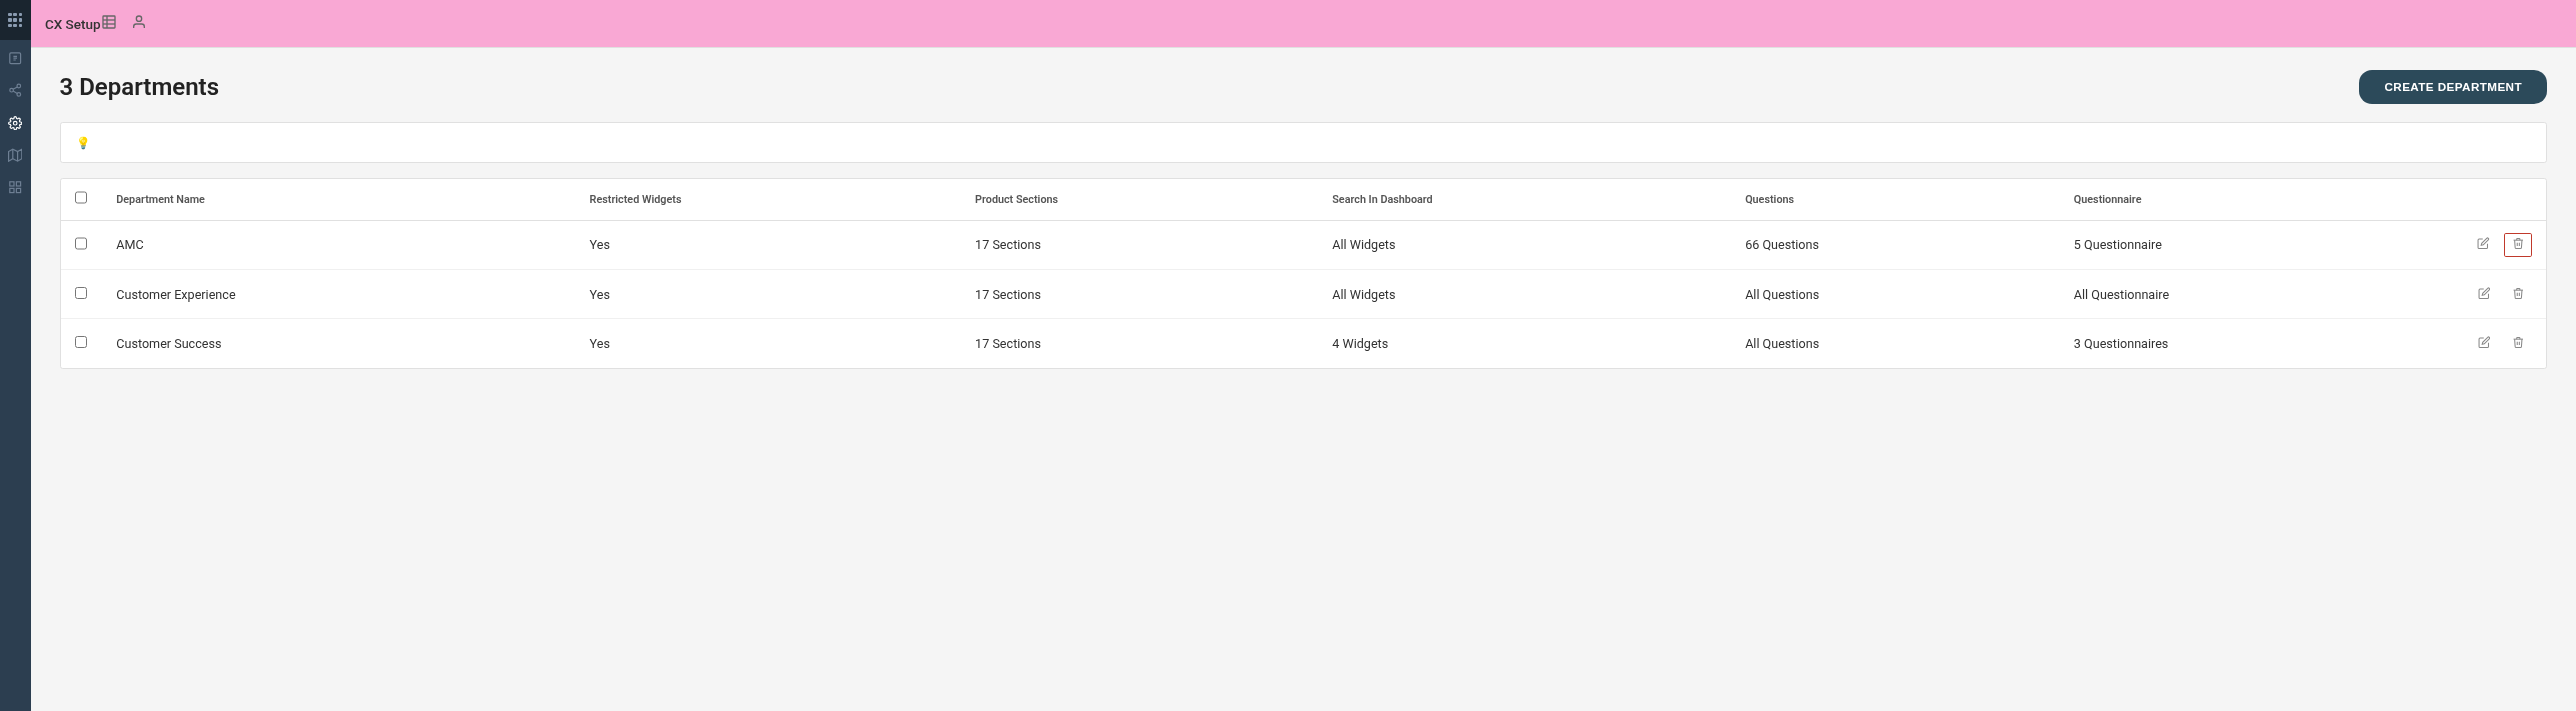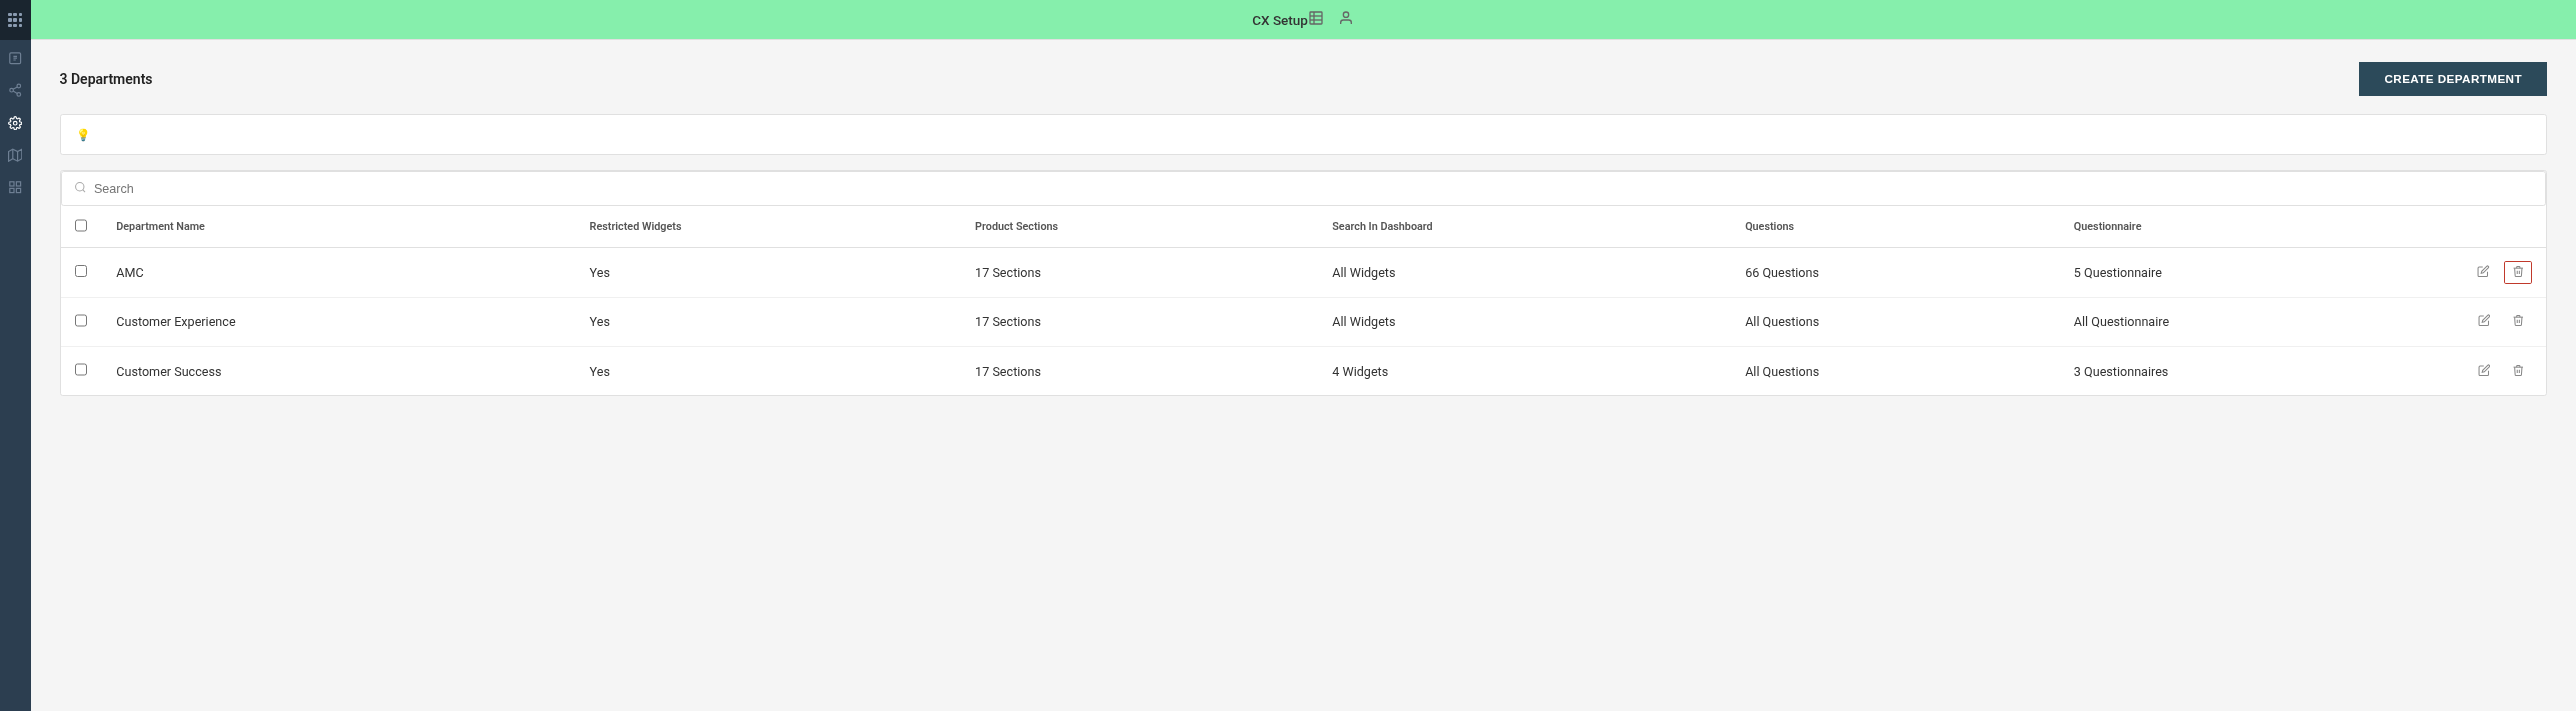--- a/index.html
+++ b/index.html
@@ -40,27 +40,27 @@
     
     .main {
       flex: 1;
       display: flex;
       flex-direction: column;
       overflow: hidden;
     }
 
     
     .topbar {
-      height: 40px;
-      background: #86efac;
+      height: 48px;
+      background: #f9a8d4;
       border-bottom: 0.9px solid #e0e0e0;
       display: flex;
       align-items: center;
       padding: 0 14.4px;
-      justify-content: center;
+      justify-content: flex-start;
     }
     .topbar-title {
       font-size: 13.5px;
       font-weight: 500;
       color: #333;
     }
     .topbar-actions {
       display: flex;
       align-items: center;
       gap: 14.4px;
@@ -80,37 +80,37 @@
     }
 
     
     .page-header {
       display: flex;
       align-items: center;
       justify-content: space-between;
       margin-bottom: 18px;
     }
     .page-title {
-      font-size: 14px;
+      font-size: 24px;
       font-weight: 600;
       color: #222;
     }
     .page-title span {
       color: #222;
     }
     .create-btn {
       background: #2c4a5a;
       color: #fff;
       border: none;
       padding: 10.8px 25px;
       font-size: 11.7px;
       font-weight: 700;
       letter-spacing: 0.4px;
       cursor: pointer;
-      border-radius: 0;
+      border-radius: 13px;
       text-transform: uppercase;
     }
 
     
     .info-box {
       background: #fff;
       border: 0.9px solid #e0e0e0;
       border-radius: 2.7px;
       padding: 12.6px 16px;
       margin-bottom: 14.4px;
@@ -303,29 +303,20 @@
       </h1>
       <button class="create-btn">CREATE DEPARTMENT</button>
     </div>
 
     <div class="info-box">
       <span>💡</span>
     </div>
 
     <div class="table-container">
 
-      <div class="search-bar">
-        <span class="search-icon">
-          <svg width="12.6" height="12.6" viewBox="0 0 24 24" fill="none" stroke="#aaa" stroke-width="2">
-              <circle cx="11" cy="11" r="8"></circle>
-              <line x1="21" y1="21" x2="16.65" y2="16.65"></line>
-            </svg>
-        </span>
-        <input type="text" placeholder="Search" style="">
-      </div>
 
       <table>
         <thead>
           <tr>
             <th class="checkbox-cell">
               <input type="checkbox" style="">
             </th>
             <th>Department Name</th>
             <th>Restricted Widgets</th>
             <th>Product Sections</th>

